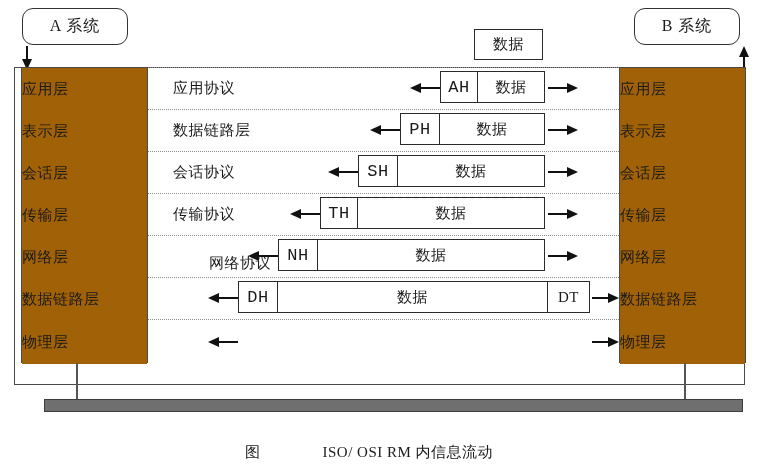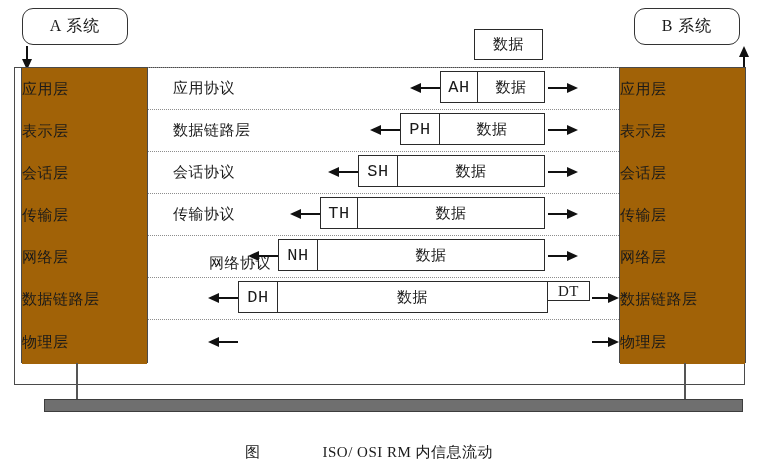--- a/index.html
+++ b/index.html
@@ -276,21 +276,21 @@
   <div class="arrow left" style="left:208px;top:293px;width:30px;">
     <div class="head"></div>
       <div class="shaft" style="width:22px;"></div>
   </div>
   <div class="pdu hdr" style="left:238px;top:281px;width:40px;height:32px;">
     <span>DH</span>
   </div>
   <div class="pdu seg" style="left:278px;top:281px;width:270px;height:32px;">
     <span>数据</span>
   </div>
-  <div class="pdu seg" style="left:548px;top:281px;width:42px;height:20px;">
+  <div class="pdu seg" style="left:548px;top:281px;width:42px;height:32px;">
     <span>DT</span>
   </div>
   <div class="arrow right" style="left:592px;top:293px;width:27px;">
     <div class="shaft" style="width:19px;"></div>
       <div class="head"></div>
   </div>
 
   <div class="arrow left" style="left:208px;top:337px;width:30px;">
     <div class="head"></div>
       <div class="shaft" style="width:22px;"></div>

